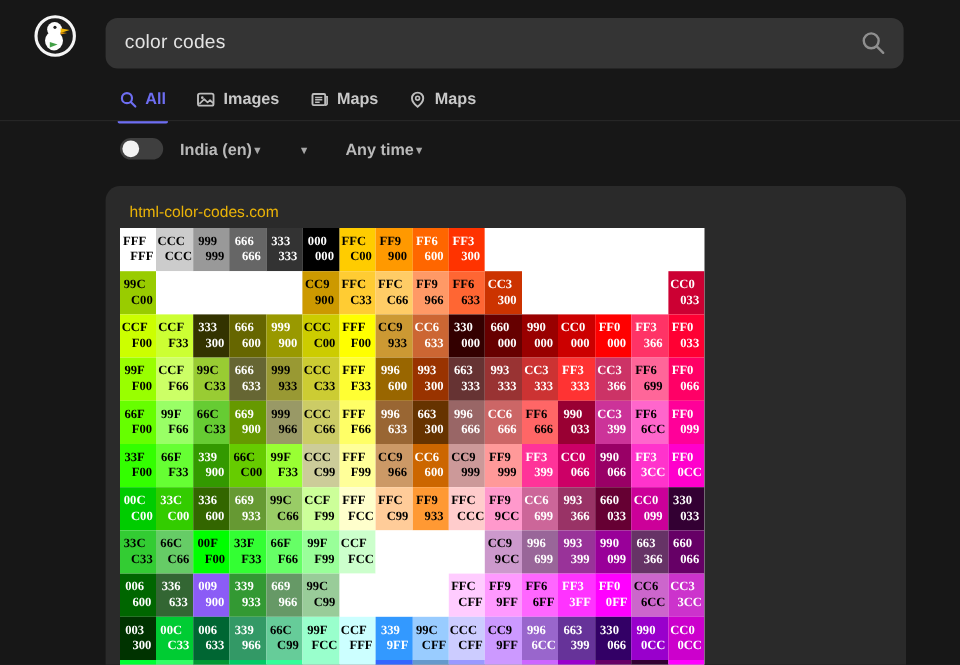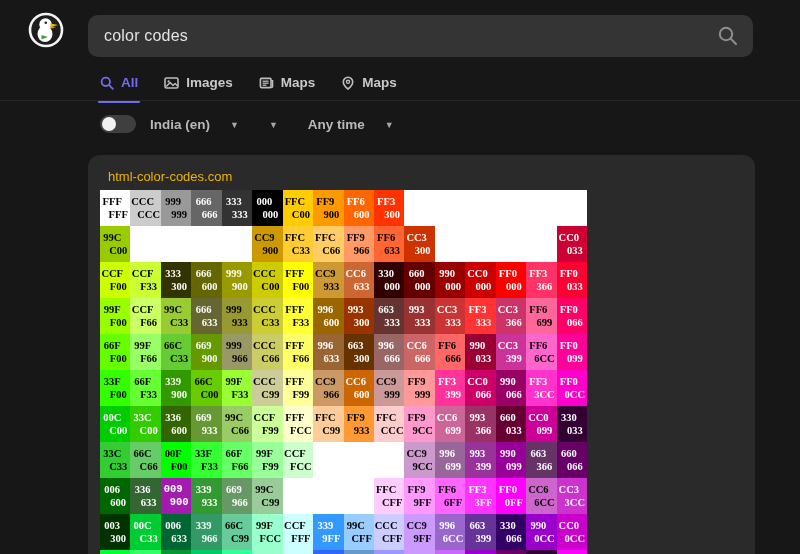--- a/index.html
+++ b/index.html
@@ -49,21 +49,21 @@
     position:absolute; left:0; top:100px; width:800px; height:1px;
     background:#262626;
   }
 
   
   .filters {
     position:absolute; left:100px; top:112px; height:24px;
     display:flex; align-items:center; gap:30px;
     color:#b9b9b9; font-size:13.5px; font-weight:700;
   }
-  .filter-item { display:flex; align-items:center; gap:20px; cursor:pointer; }
+  .filter-item { display:flex; align-items:center; gap:0; cursor:pointer; }
   .caret { font-size:9px; color:#a7a7a7; padding-top:1px; }
   .toggle {
     width:36px; height:18px; border-radius:10px; background:#3f3f3f;
     position:relative; cursor:pointer; margin-right:-16px;
   }
   .toggle .knob {
     position:absolute; left:2px; top:2px; width:14px; height:14px;
     border-radius:50%; background:#f2f2f2;
   }
 
@@ -636,21 +636,21 @@
           <span class="l2">066</span>
         </div>
         <div class="cell" style="background: rgb(0, 102, 0); color: rgb(255, 255, 255);">
           <span class="l1">006</span>
           <span class="l2">600</span>
         </div>
         <div class="cell" style="background: rgb(51, 102, 51); color: rgb(255, 255, 255);">
           <span class="l1">336</span>
           <span class="l2">633</span>
         </div>
-        <div class="cell" style="background: #a21caf; color: rgb(255, 255, 255); font-family: Liberation Mono, monospace;">
+        <div class="cell" style="background: #8b5cf6; color: rgb(255, 255, 255);">
           <span class="l1">009</span>
           <span class="l2">900</span>
         </div>
         <div class="cell" style="background: rgb(51, 153, 51); color: rgb(255, 255, 255);">
           <span class="l1">339</span>
           <span class="l2">933</span>
         </div>
         <div class="cell" style="background: rgb(102, 153, 102); color: rgb(255, 255, 255);">
           <span class="l1">669</span>
           <span class="l2">966</span>

